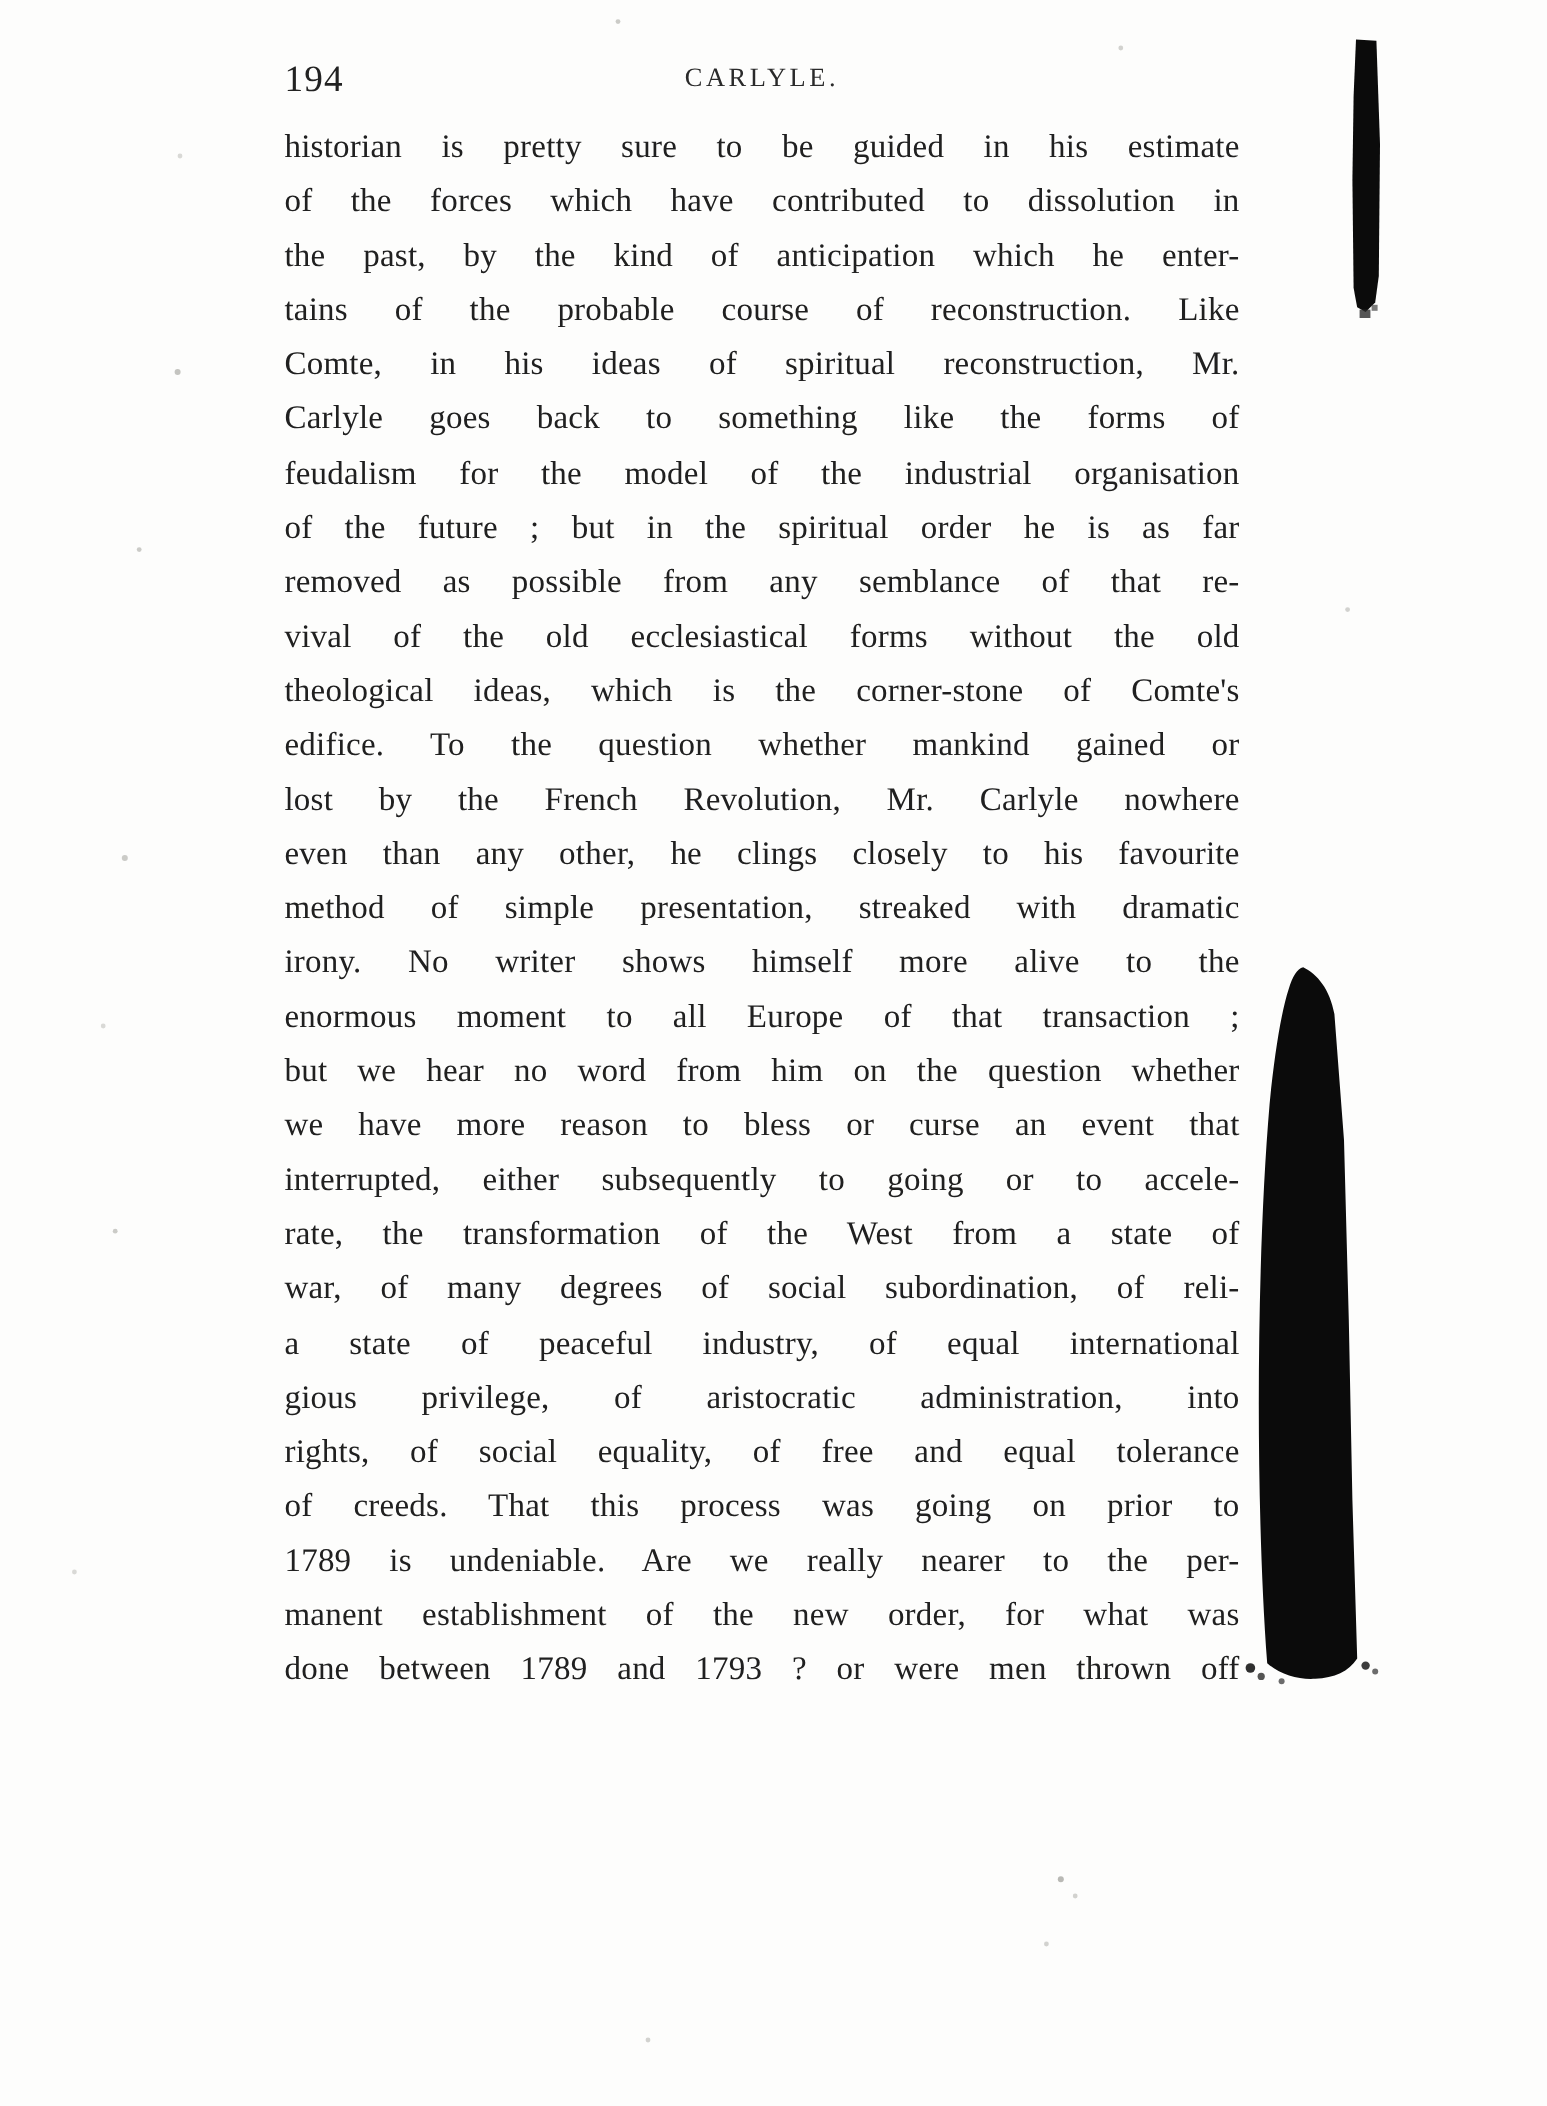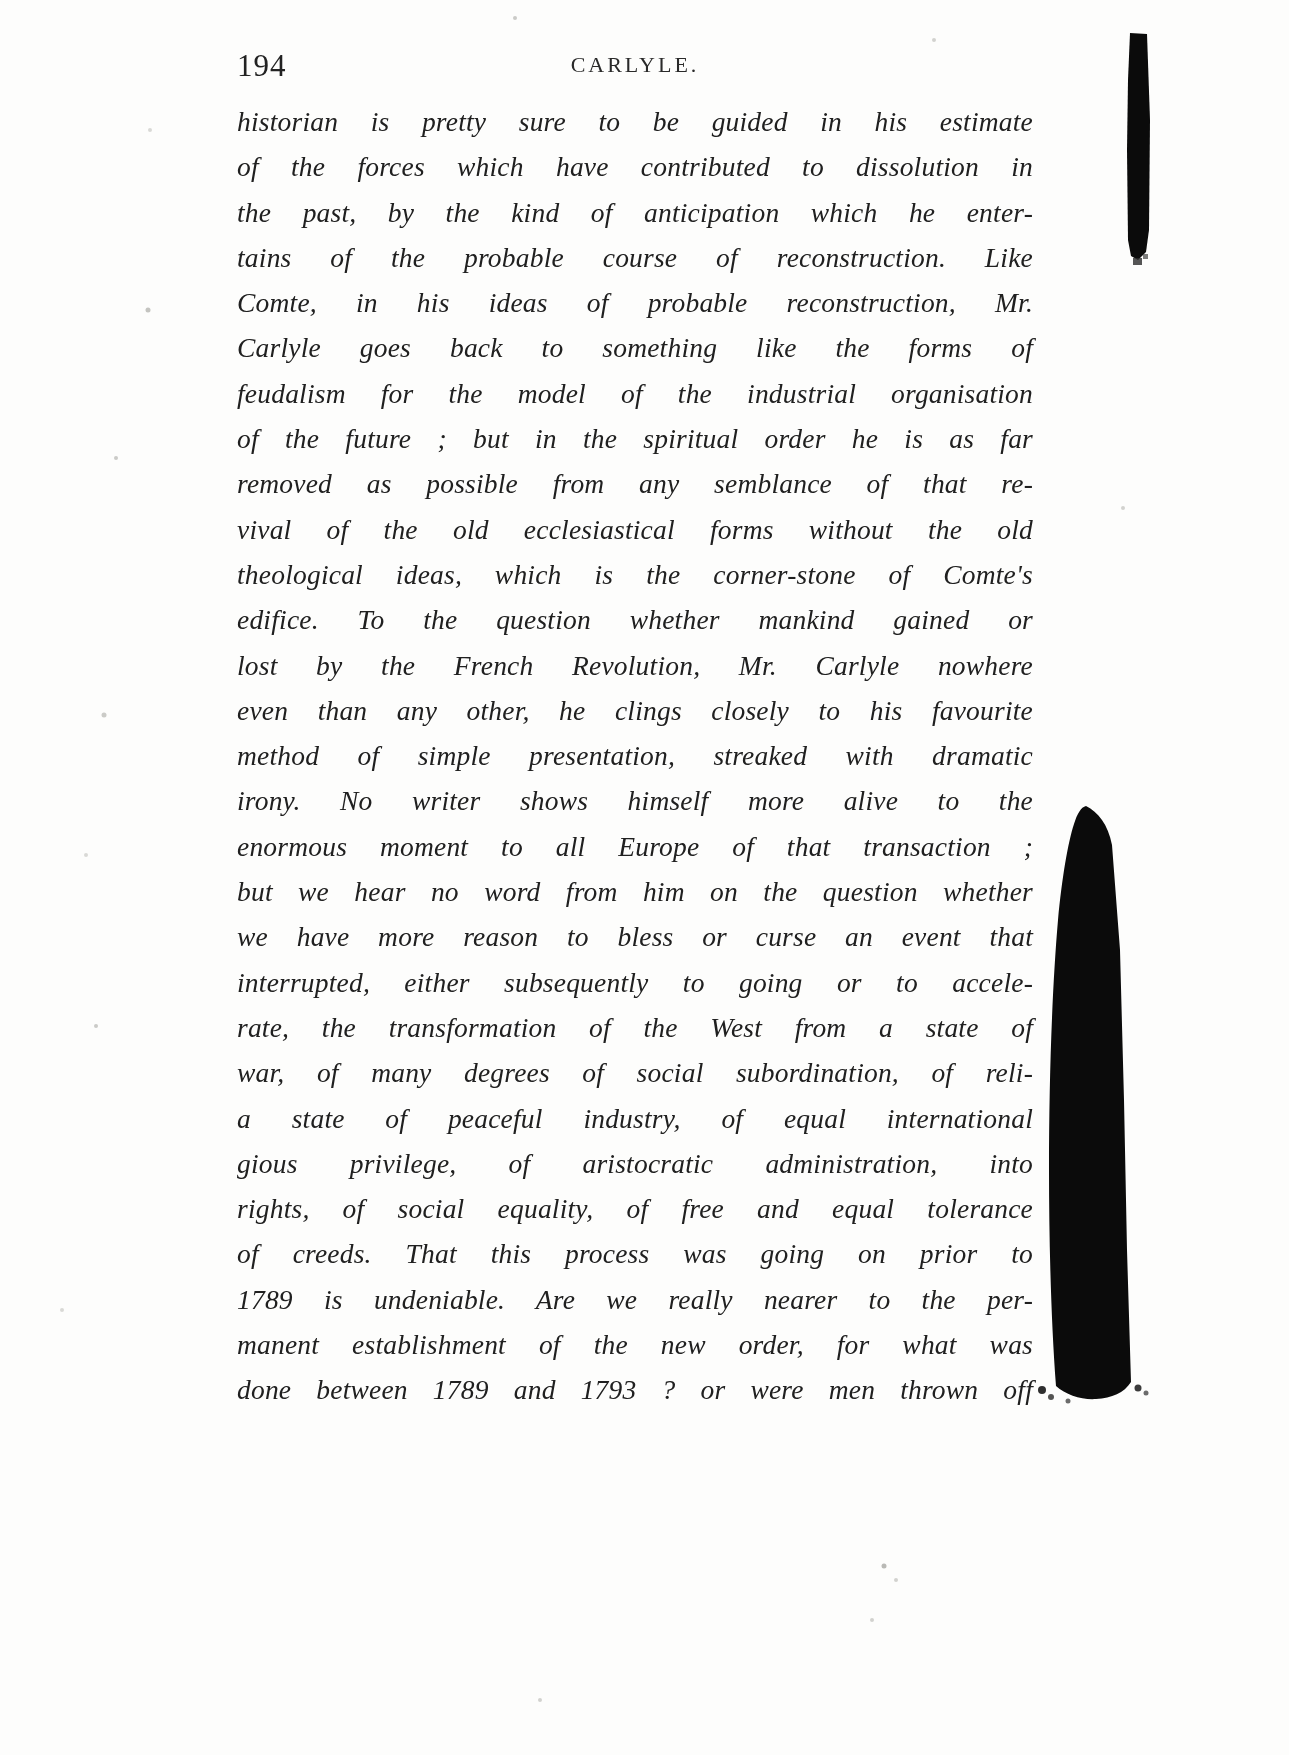--- a/index.html
+++ b/index.html
@@ -35,21 +35,20 @@
   .line {
     font-size: 27.5px;
     line-height: 45.3px;
     letter-spacing: 0.2px;
     word-spacing: 1.5px;
     text-align: justify;
     text-align-last: justify;
     -moz-text-align-last: justify;
     white-space: normal;
     color: #202020;
-    font-style: italic;
   }
   .artifacts {
     position: absolute; inset: 0;
     width: 1289px; height: 1755px;
     pointer-events: none;
   }
 </style>
 </head>
 <body>
 
@@ -58,21 +57,21 @@
   <div class="header">
     <span class="page-number">194</span>
     <span class="running-head">CARLYLE.</span>
   </div>
 
   <div class="text-block">
     <div class="line">historian is pretty sure to be guided in his estimate</div>
     <div class="line">of the forces which have contributed to dissolution in</div>
     <div class="line">the past, by the kind of anticipation which he enter-</div>
     <div class="line">tains of the probable course of reconstruction.  Like</div>
-    <div class="line">Comte, in his ideas of probable reconstruction, Mr.</div>
+    <div class="line">Comte, in his ideas of spiritual reconstruction, Mr.</div>
     <div class="line">Carlyle goes back to something like the forms of</div>
     <div class="line">feudalism for the model of the industrial organisation</div>
     <div class="line">of the future ; but in the spiritual order he is as far</div>
     <div class="line">removed as possible from any semblance of that re-</div>
     <div class="line">vival of the old ecclesiastical forms without the old</div>
     <div class="line">theological ideas, which is the corner-stone of Comte's</div>
     <div class="line">edifice.  To the question whether mankind gained or</div>
     <div class="line">lost by the French Revolution, Mr. Carlyle nowhere</div>
     <div class="line">even than any other, he clings closely to his favourite</div>
     <div class="line">method of simple presentation, streaked with dramatic</div>

